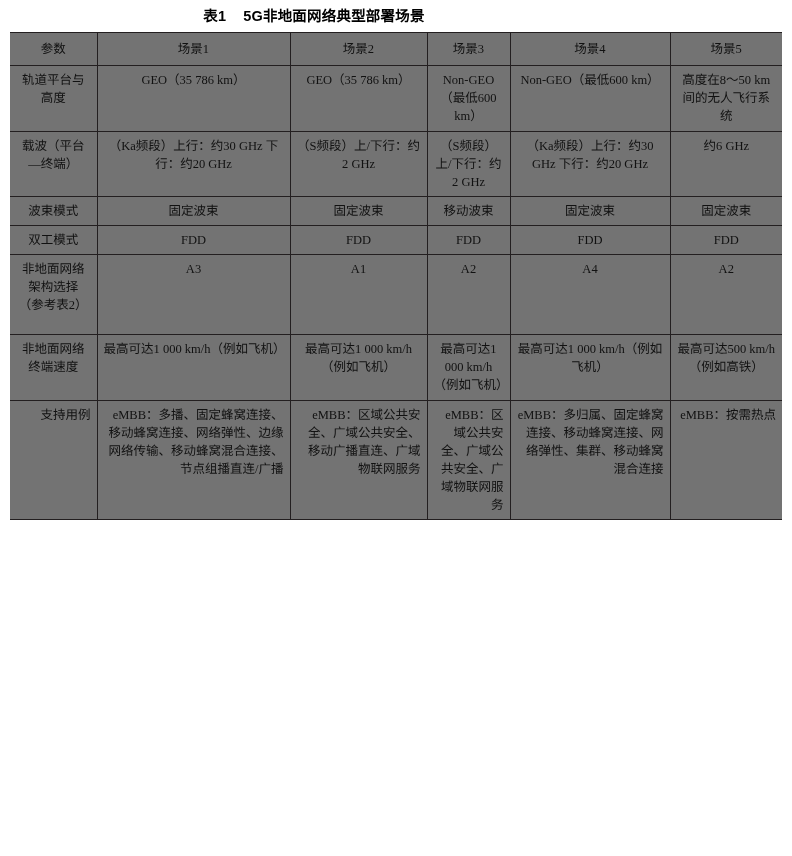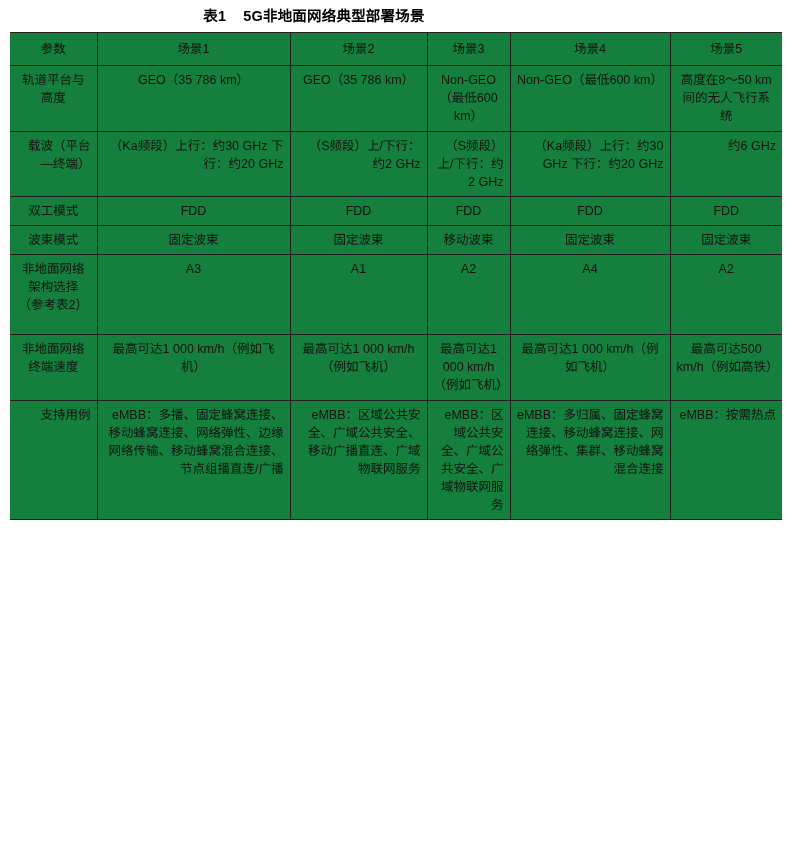--- a/index.html
+++ b/index.html
@@ -40,23 +40,24 @@
   
   .table-wrap {
     padding: 0 10px 0 10px;
     box-sizing: border-box;
   }
 
   table.ntn {
     border-collapse: collapse;
     table-layout: fixed;
     width: 772px;
-    background: #15803d;
+    background: #737373;
     border-top: 1.6px solid #231f20;
     border-bottom: 1.6px solid #231f20;
+    font-family: Liberation Serif, serif;
   }
 
   table.ntn col.c0 { width: 87px;  }
   table.ntn col.c1 { width: 193px; }
   table.ntn col.c2 { width: 137px; }
   table.ntn col.c3 { width: 83px;  }
   table.ntn col.c4 { width: 160px; }
   table.ntn col.c5 { width: 112px; }
 
   table.ntn th,
@@ -92,21 +93,21 @@
   }
 
   
   table.ntn th:first-child,
   table.ntn td:first-child { border-left: none; }
   table.ntn th:last-child,
   table.ntn td:last-child { border-right: none; }
 
   
   tr[data-row="0"] td { height: 60px; }
-  tr[data-row="1"] td { height: 64px; text-align: right; }
+  tr[data-row="1"] td { height: 64px; }
   tr[data-row="2"] td { height: 28px; }
   tr[data-row="3"] td { height: 20px; }
   tr[data-row="4"] td { height: 100px; }
   tr[data-row="5"] td { height: 80px; }
   tr[data-row="6"] td { height: 66px; }
   tr[data-row="7"] td { height: 46px; }
   tr[data-row="8"] td { height: 58px; }
   tr[data-row="9"] td { height: 88px; }
   tr[data-row="10"] td { height: 92px; text-align: right; }
 </style>
@@ -150,36 +151,36 @@
 
         <tr class="body-row" data-row="1">
           <td>载波（平台—终端）</td>
           <td>（Ka频段）上行：约30 GHz 下行：约20 GHz</td>
           <td>（S频段）上/下行：约2 GHz</td>
           <td>（S频段）上/下行：约2 GHz</td>
           <td>（Ka频段）上行：约30 GHz 下行：约20 GHz</td>
           <td>约6 GHz</td>
         </tr>
 
+        <tr class="body-row" data-row="2">
+          <td>波束模式</td>
+          <td>固定波束</td>
+          <td>固定波束</td>
+          <td>移动波束</td>
+          <td>固定波束</td>
+          <td>固定波束</td>
+        </tr>
+
         <tr class="body-row" data-row="3">
           <td>双工模式</td>
           <td>FDD</td>
           <td>FDD</td>
           <td>FDD</td>
           <td>FDD</td>
           <td>FDD</td>
-        </tr>
-
-        <tr class="body-row" data-row="2">
-          <td>波束模式</td>
-          <td>固定波束</td>
-          <td>固定波束</td>
-          <td>移动波束</td>
-          <td>固定波束</td>
-          <td>固定波束</td>
         </tr>
 
 
         <tr class="body-row" data-row="5">
           <td>非地面网络架构选择（参考表2）</td>
           <td>A3</td>
           <td>A1</td>
           <td>A2</td>
           <td>A4</td>
           <td>A2</td>

